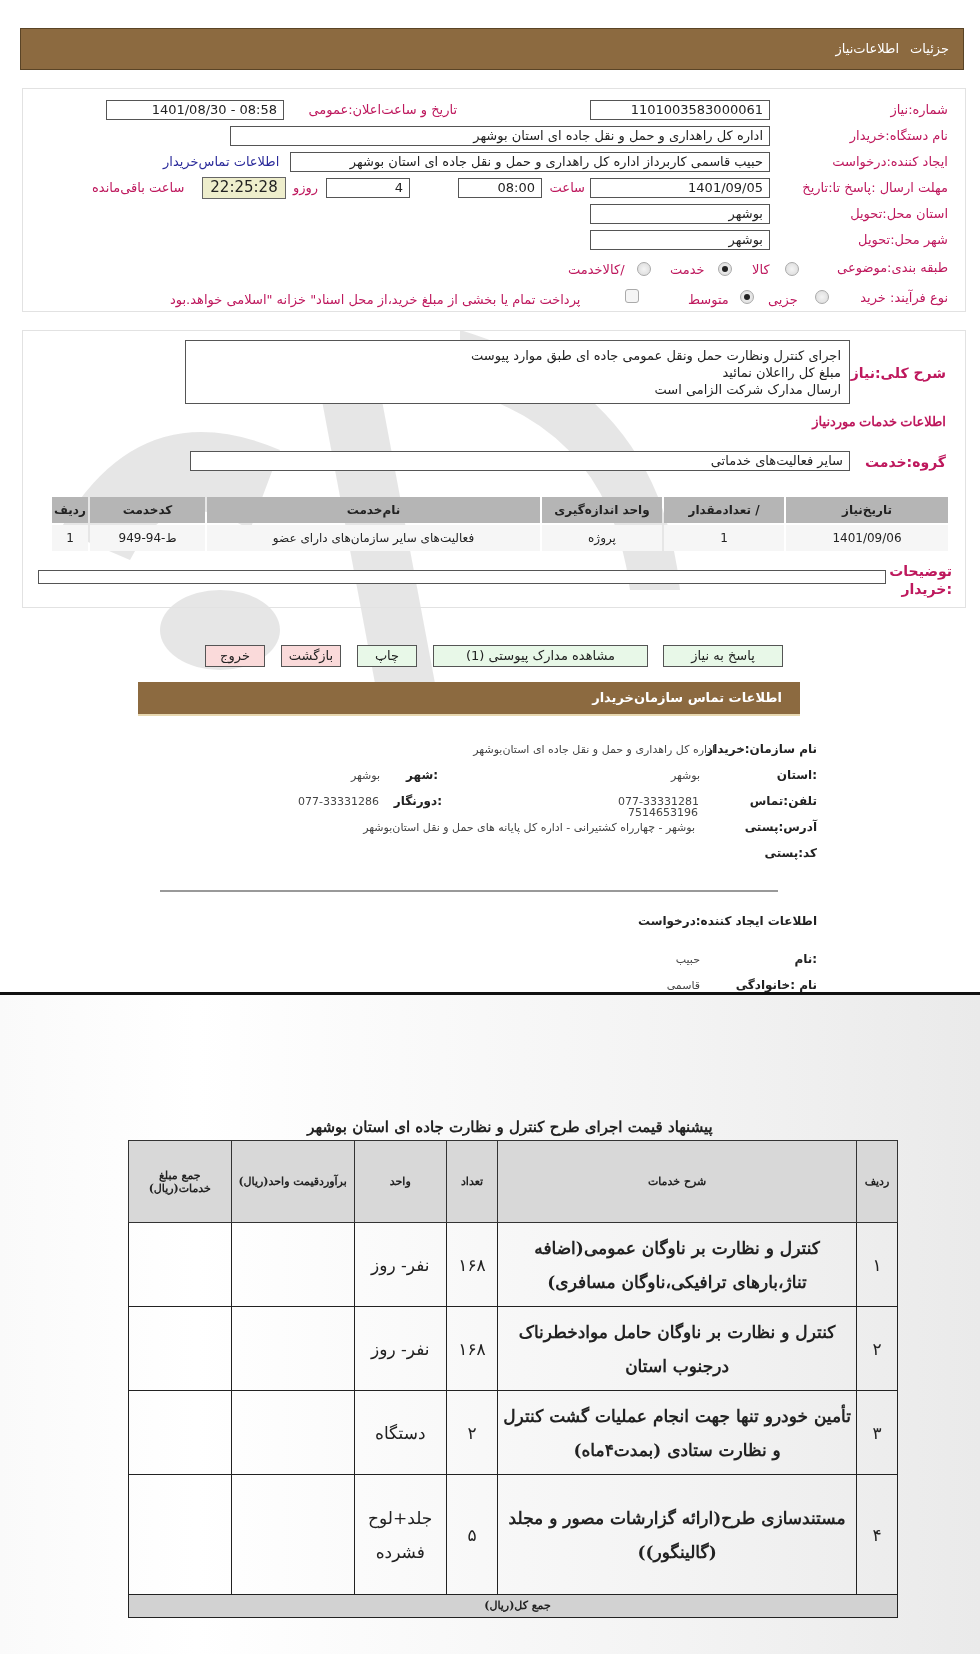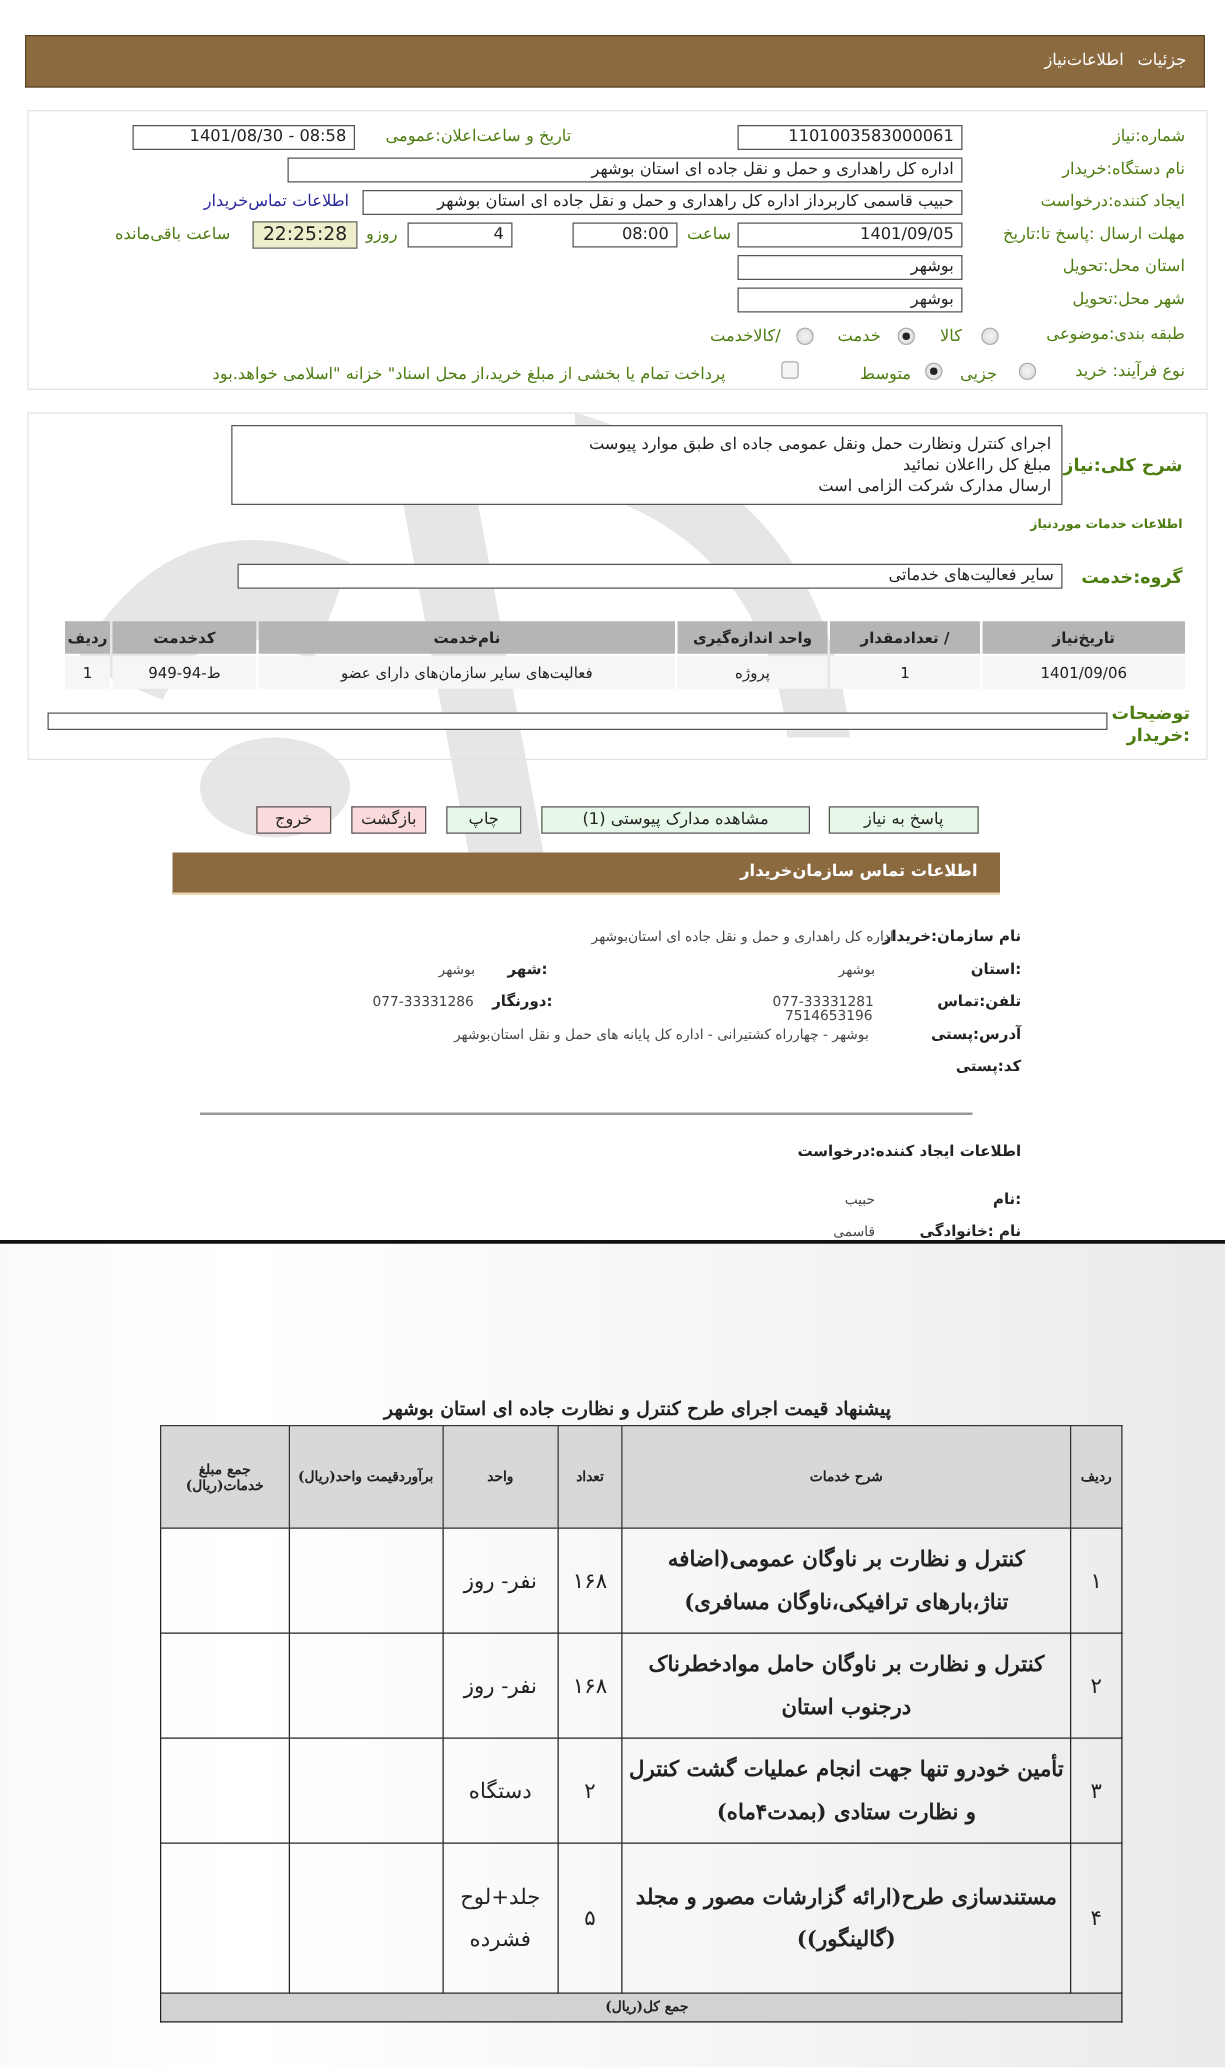--- a/index.html
+++ b/index.html
@@ -17,21 +17,21 @@
   
   .topbar {
     position: absolute; left: 20px; top: 28px; width: 944px; height: 42px;
     background: #8c6a40; border: 1px solid #5a4426;
   }
   .topbar .crumb { position: absolute; top: 12px; color: #fff; font-size: 13px; }
 
   .panel {
     position: absolute; background: #fff; border: 1px solid #e2e2e2;
   }
-  .lbl { position: absolute; font-size: 13px; color: #4d7c0f; white-space: nowrap; }
+  .lbl { position: absolute; font-size: 13px; color: #be185d; white-space: nowrap; }
   .field {
     position: absolute; height: 20px; border: 1px solid #555; background: #fff;
     font-size: 13px; padding: 0 6px; line-height: 18px; white-space: nowrap; overflow: hidden;
   }
   .field.ltr { direction: ltr; text-align: right; }
   .timer { background: #eeeecc; border: 1px solid #666; font-size: 15px; text-align: center; direction: ltr; }
   .link { position: absolute; color: #2a2a9a; font-size: 13px; white-space: nowrap; }
   .radio {
     position: absolute; width: 14px; height: 14px; border-radius: 50%;
     border: 1px solid #aaa; background: radial-gradient(circle, #f4f4f4 0%, #d9d9d9 100%);
@@ -147,21 +147,21 @@
 <div class="checkbox" style="left:625px; top:289px;"></div>
 <span class="lbl" style="left:170px; top:292px;">پرداخت تمام یا بخشی از مبلغ خرید،از محل اسناد" خزانه "اسلامی خواهد.بود</span>
 
 <div class="panel" style="left:22px; top:330px; width:944px; height:278px; background:transparent;"></div>
 
 <span class="lbl bold" style="right:34px; top:365px; font-size:14px;">شرح کلی:نیاز</span>
 <div class="desc-box" style="left:185px; top:340px; width:665px; height:64px;">اجرای کنترل ونظارت حمل ونقل عمومی جاده ای طبق موارد پیوست
 مبلغ کل راا‌علان نمائید
 ارسال مدارک شرکت الزامی است</div>
 
-<span class="lbl bold" style="right:34px; top:414px; font-size:10px;">اطلاعات خدمات موردنیاز</span>
+<span class="lbl bold" style="right:34px; top:414px; font-size:13px;font-family:Liberation Serif, serif;">اطلاعات خدمات موردنیاز</span>
 
 <span class="lbl bold" style="right:34px; top:454px; font-size:14px;">گروه:خدمت</span>
 <div class="field" style="left:190px; top:451px; width:660px;">سایر فعالیت‌های خدماتی</div>
 
 <table class="svc" style="left:50px; top:495px; width:900px;">
   <thead>
     <tr>
       <th style="width:162px;">تاریخ‌نیاز</th>
       <th style="width:120px;">/ تعدادمقدار</th>
       <th style="width:120px;">واحد اندازه‌گیری</th>

